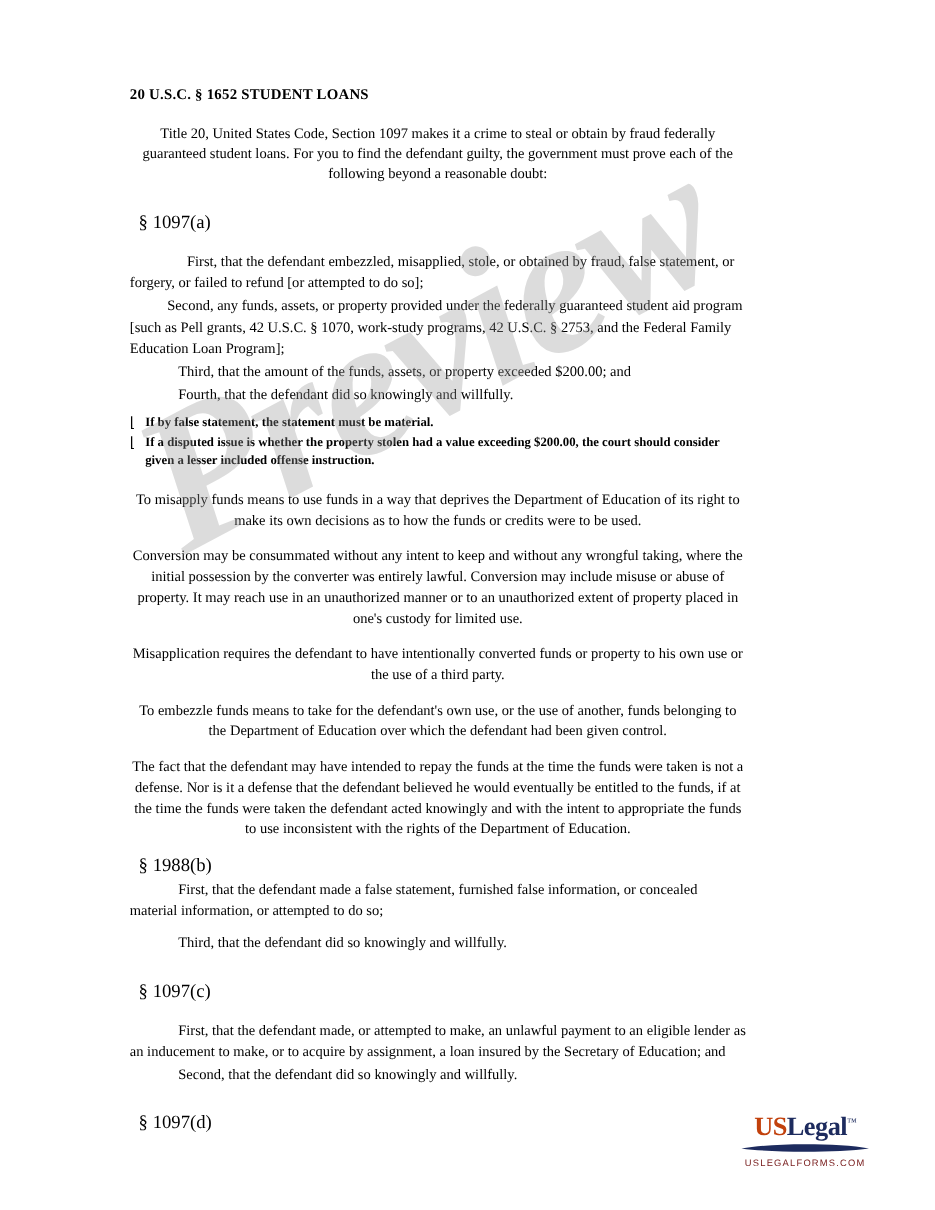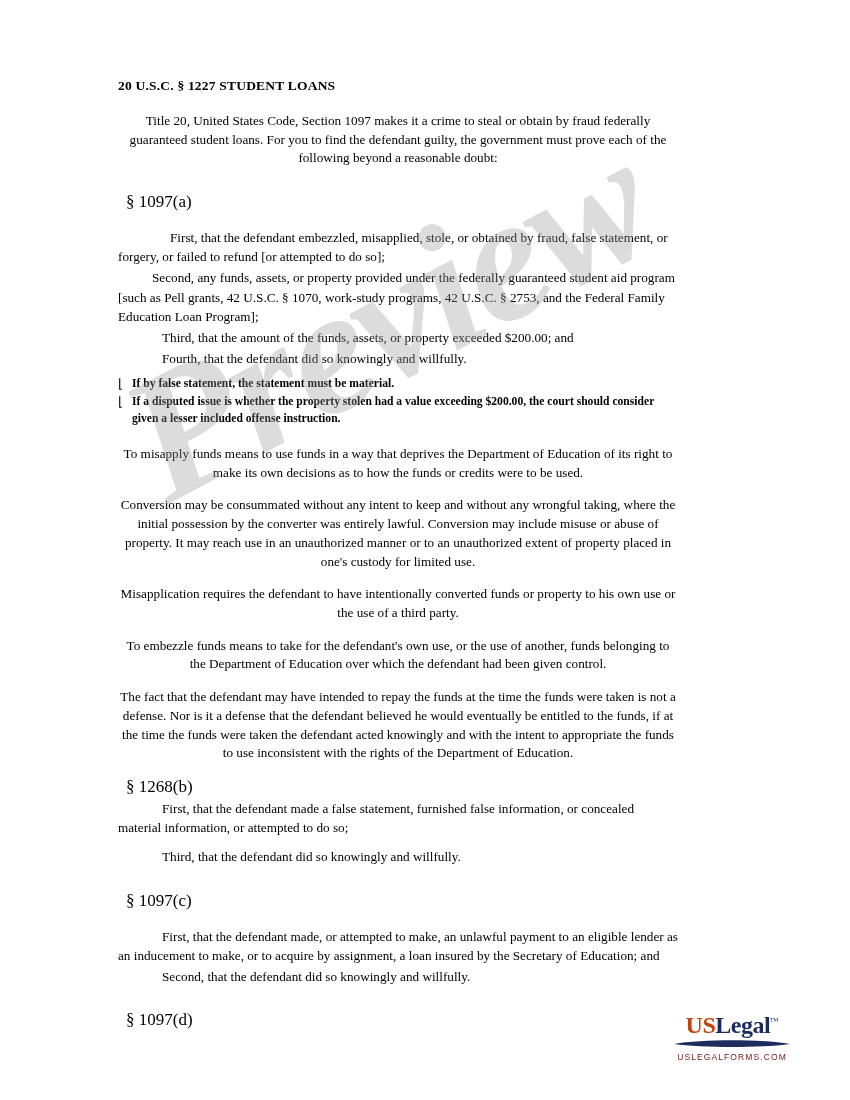--- a/index.html
+++ b/index.html
@@ -150,21 +150,21 @@
     font-weight: normal;
   }
 </style>
 </head>
 <body>
 
 <div class="page">
 
   <div class="content">
 
-    <div class="doc-title">20 U.S.C. § 1227 STUDENT LOANS</div>
+    <div class="doc-title">20 U.S.C. § 1652 STUDENT LOANS</div>
 
     <p>Title 20, United States Code, Section 1097 makes it a crime to steal or obtain by fraud federally guaranteed student loans. For you to find the defendant guilty, the government must prove each of the following beyond a reasonable doubt:</p>
 
     <div class="spacer-sm"></div>
 
     <div class="section-head">§ 1097(a)</div>
 
     <div class="spacer-sm"></div>
 
     <div class="indent-block ind1">First, that the defendant embezzled, misapplied, stole, or obtained by fraud, false statement, or forgery, or failed to refund [or attempted to do so];</div>
@@ -184,21 +184,21 @@
     </div>
 
     <div class="spacer-md"></div>
 
     <p>To misapply funds means to use funds in a way that deprives the Department of Education of its right to make its own decisions as to how the funds or credits were to be used.</p>
     <p>Conversion may be consummated without any intent to keep and without any wrongful taking, where the initial possession by the converter was entirely lawful. Conversion may include misuse or abuse of property. It may reach use in an unauthorized manner or to an unauthorized extent of property placed in one's custody for limited use.</p>
     <p>Misapplication requires the defendant to have intentionally converted funds or property to his own use or the use of a third party.</p>
     <p>To embezzle funds means to take for the defendant's own use, or the use of another, funds belonging to the Department of Education over which the defendant had been given control.</p>
     <p>The fact that the defendant may have intended to repay the funds at the time the funds were taken is not a defense. Nor is it a defense that the defendant believed he would eventually be entitled to the funds, if at the time the funds were taken the defendant acted knowingly and with the intent to appropriate the funds to use inconsistent with the rights of the Department of Education.</p>
 
-    <div class="section-head tight">§ 1268(b)</div>
+    <div class="section-head tight">§ 1988(b)</div>
 
     <div class="indent-block ind3">First, that the defendant made a false statement, furnished false information, or concealed material information, or attempted to do so;</div>
 
     <div style="height:8px"></div>
 
     <div class="indent-block ind3">Third, that the defendant did so knowingly and willfully.</div>
 
     <div class="spacer-lg"></div>
 
     <div class="section-head">§ 1097(c)</div>

